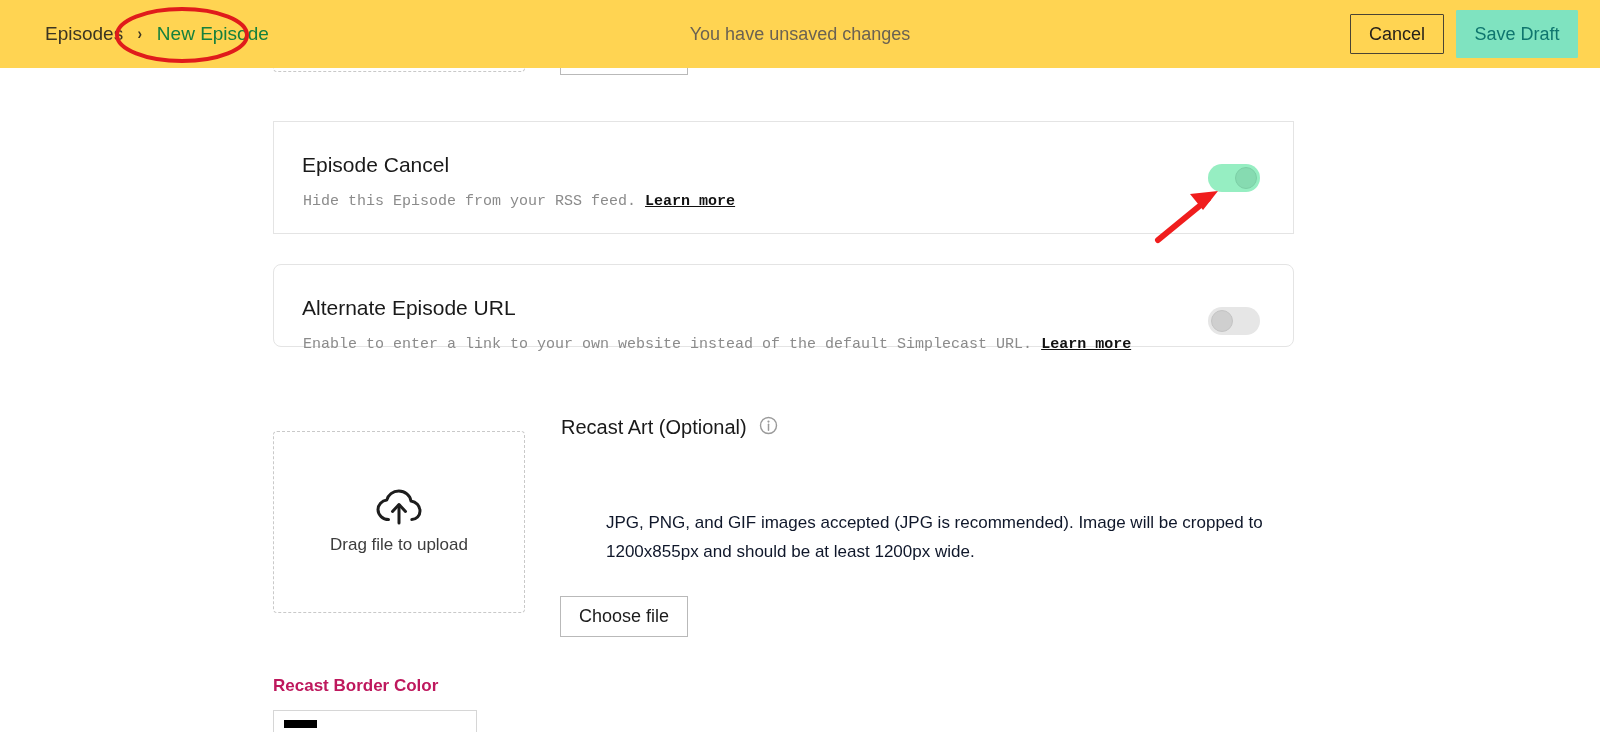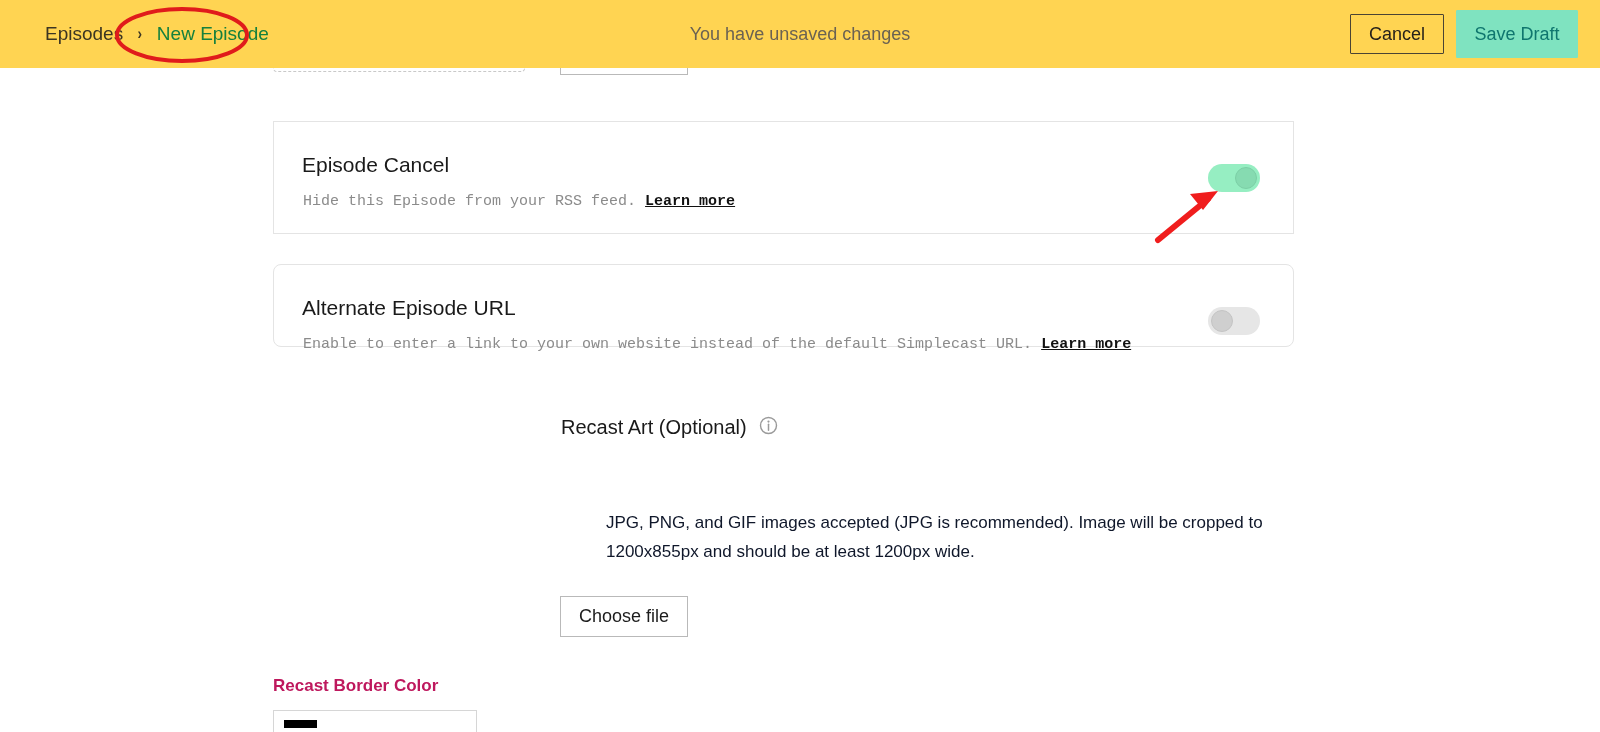--- a/index.html
+++ b/index.html
@@ -228,20 +228,31 @@
     <div class="card-title">Alternate Episode URL</div>
     <div class="card-desc">
       <span>Enable to enter a link to your own website instead of the default Simplecast URL.</span>
       <span class="learn-more">Learn more</span>
     </div>
     <div class="toggle toggle-off">
       <div class="knob"></div>
     </div>
   </div>
 
+  <div class="dropzone">
+    <span>
+      <svg width="48" height="36" viewBox="0 0 48 36" fill="none">
+        <path d="M13.5 30.5C7.7 30.5 3 26 3 20.6c0-4.9 3.8-9 8.8-9.6C12.9 5.9 17.9 2 23.8 2c6.2 0 11.3 4.3 12.2 10
+                 C41 12.6 45 16.9 45 22c0 4.7-3.6 8.5-8.2 8.5" stroke="#1d1d1d" stroke-width="3" stroke-linecap="round" stroke-linejoin="round"></path>
+        <path d="M24 34V16" stroke="#1d1d1d" stroke-width="3" stroke-linecap="round"></path>
+        <path d="M17.5 22.5L24 15.5l6.5 7" stroke="#1d1d1d" stroke-width="3" stroke-linecap="round" stroke-linejoin="round"></path>
+      </svg>
+    </span>
+    <span class="dropzone-label">Drag file to upload</span>
+  </div>
 
   <div class="recast-head">
     <span class="recast-title">Recast Art (Optional)</span>
     <span class="info-icon">
       <svg width="19" height="19" viewBox="0 0 19 19" fill="none">
         <circle cx="9.5" cy="9.5" r="8" stroke="#9a9a9a" stroke-width="1.4"></circle>
         <circle cx="9.5" cy="5.6" r="1.1" fill="#9a9a9a"></circle>
         <path d="M9.5 8.3v6" stroke="#9a9a9a" stroke-width="1.5" stroke-linecap="round"></path>
       </svg>
     </span>

